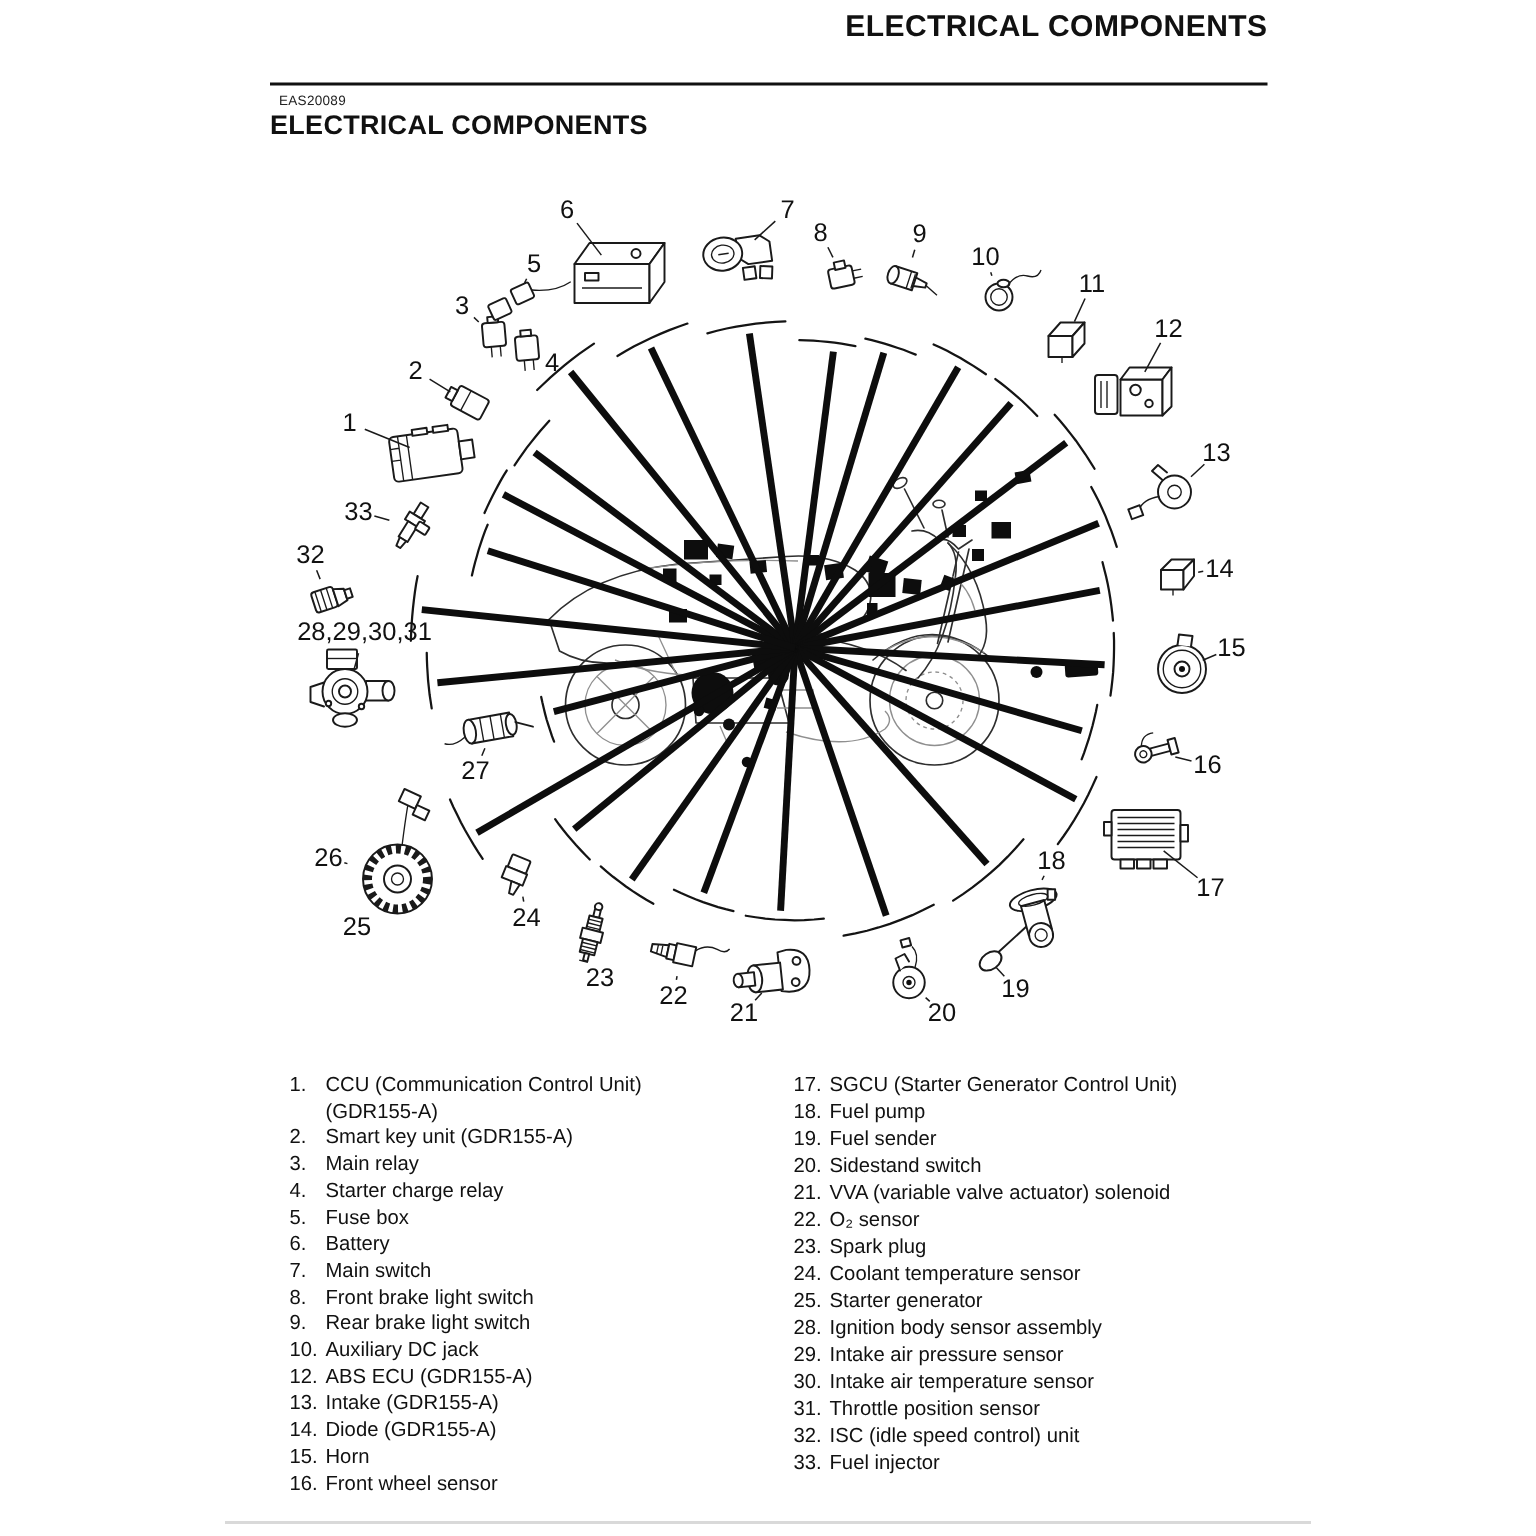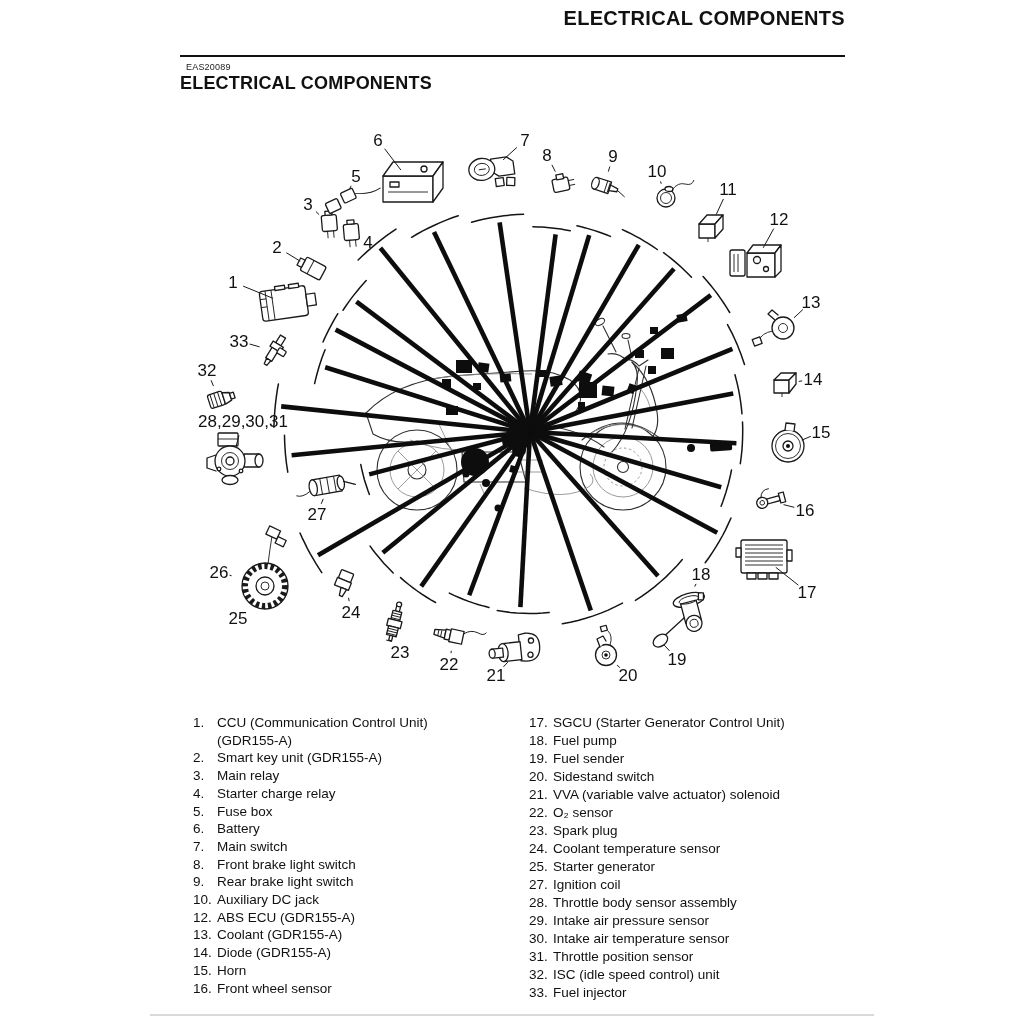--- a/index.html
+++ b/index.html
@@ -466,21 +466,21 @@
       <div class="lrow">
         <span class="ln">10.</span>
         <span class="lt">Auxiliary DC jack</span>
       </div>
       <div class="lrow">
         <span class="ln">12.</span>
         <span class="lt">ABS ECU (GDR155-A)</span>
       </div>
       <div class="lrow">
         <span class="ln">13.</span>
-        <span class="lt">Coolant (GDR155-A)</span>
+        <span class="lt">Intake (GDR155-A)</span>
       </div>
       <div class="lrow">
         <span class="ln">14.</span>
         <span class="lt">Diode (GDR155-A)</span>
       </div>
       <div class="lrow">
         <span class="ln">15.</span>
         <span class="lt">Horn</span>
       </div>
       <div class="lrow">
@@ -519,26 +519,22 @@
       </div>
       <div class="lrow">
         <span class="ln">24.</span>
         <span class="lt">Coolant temperature sensor</span>
       </div>
       <div class="lrow">
         <span class="ln">25.</span>
         <span class="lt">Starter generator</span>
       </div>
       <div class="lrow">
-        <span class="ln">27.</span>
-        <span class="lt">Ignition coil</span>
-      </div>
-      <div class="lrow">
         <span class="ln">28.</span>
-        <span class="lt">Throttle body sensor assembly</span>
+        <span class="lt">Ignition body sensor assembly</span>
       </div>
       <div class="lrow">
         <span class="ln">29.</span>
         <span class="lt">Intake air pressure sensor</span>
       </div>
       <div class="lrow">
         <span class="ln">30.</span>
         <span class="lt">Intake air temperature sensor</span>
       </div>
       <div class="lrow">

